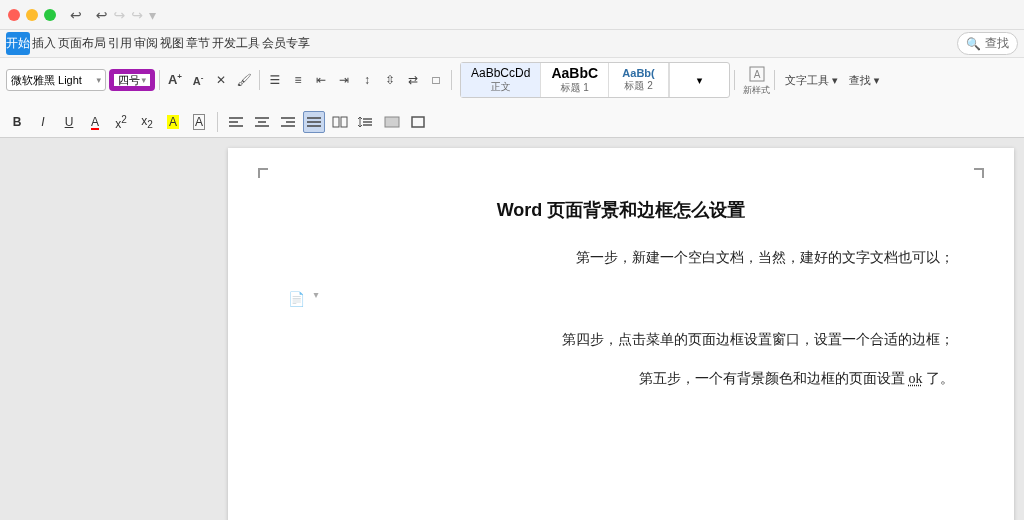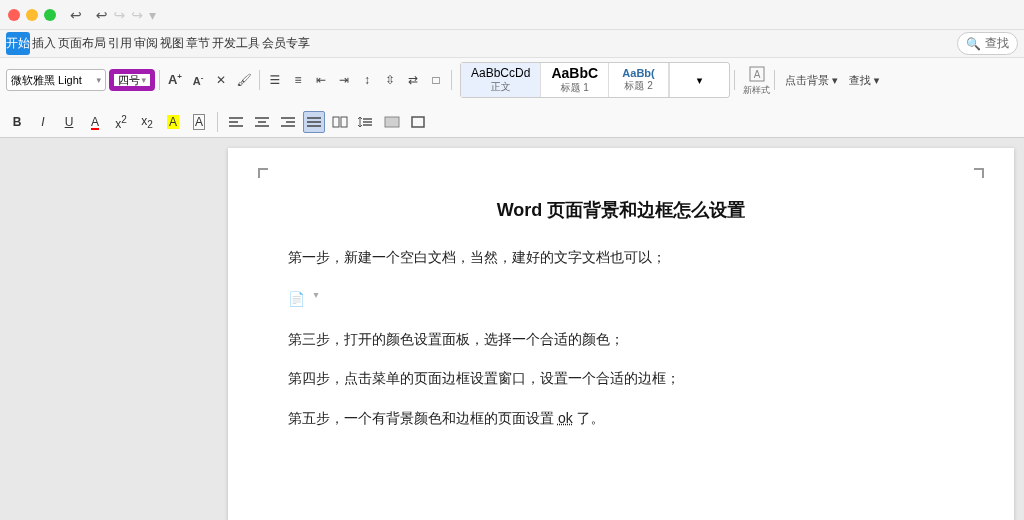--- a/index.html
+++ b/index.html
@@ -239,22 +239,23 @@
       margin-top: 10px;
       color: #111;
       font-family: "Microsoft YaHei", "微软雅黑", sans-serif;
     }
 
     .doc-para {
       font-size: 14px;
       color: #222;
       margin-bottom: 16px;
       line-height: 1.7;
-      font-family: Liberation Sans, sans-serif;
+      font-family: Liberation Serif, serif;
       position: relative;
+      text-align: right;
     }
     .doc-para-with-icon {
       display: flex;
       align-items: flex-start;
       gap: 8px;
     }
     .doc-icon {
       color: #7aacdc;
       font-size: 14px;
       flex-shrink: 0;
@@ -386,21 +387,21 @@
 
     <div class="styles-new-btn">
       <svg width="20" height="20" viewBox="0 0 20 20">
         <rect x="3" y="3" width="14" height="14" fill="none" stroke="#888" stroke-width="1"></rect>
         <text x="10" y="14" text-anchor="middle" font-size="10" fill="#888">A</text>
       </svg>
       <span style="font-size:9px;color:#666;">新样式</span>
     </div>
     <div class="divider-v"></div>
     <div class="text-tools-btn">
-      <span>点击背景 ▾</span>
+      <span>文字工具 ▾</span>
     </div>
     <div class="find-replace-btn">
       <span>查找 ▾</span>
     </div>
   </div>
 
   <div class="ribbon-row2">
     <div class="fmt-btn">
         <strong>B</strong>
       </div>
@@ -495,23 +496,20 @@
 
     <div class="doc-para">
       <span>第一步，新建一个空白文档，当然，建好的文字文档也可以；</span>
     </div>
 
     <div class="doc-para doc-para-with-icon">
       <span class="doc-icon" style="color:#7aacdc;font-size:14px;">📄</span>
       <span style="font-size:10px;color:#aaa;margin-right:2px;">▾</span>
     </div>
 
-    <div class="doc-para">
-      <span>第三步，打开的颜色设置面板，选择一个合适的颜色；</span>
-    </div>
 
     <div class="doc-para">
       <span>第四步，点击菜单的页面边框设置窗口，设置一个合适的边框；</span>
     </div>
 
     <div class="doc-para">
       <span>第五步，一个有背景颜色和边框的页面设置 </span><span style="text-decoration:underline;text-decoration-style:dotted;">ok</span><span> 了。</span>
     </div>
   </div>
 </div>

